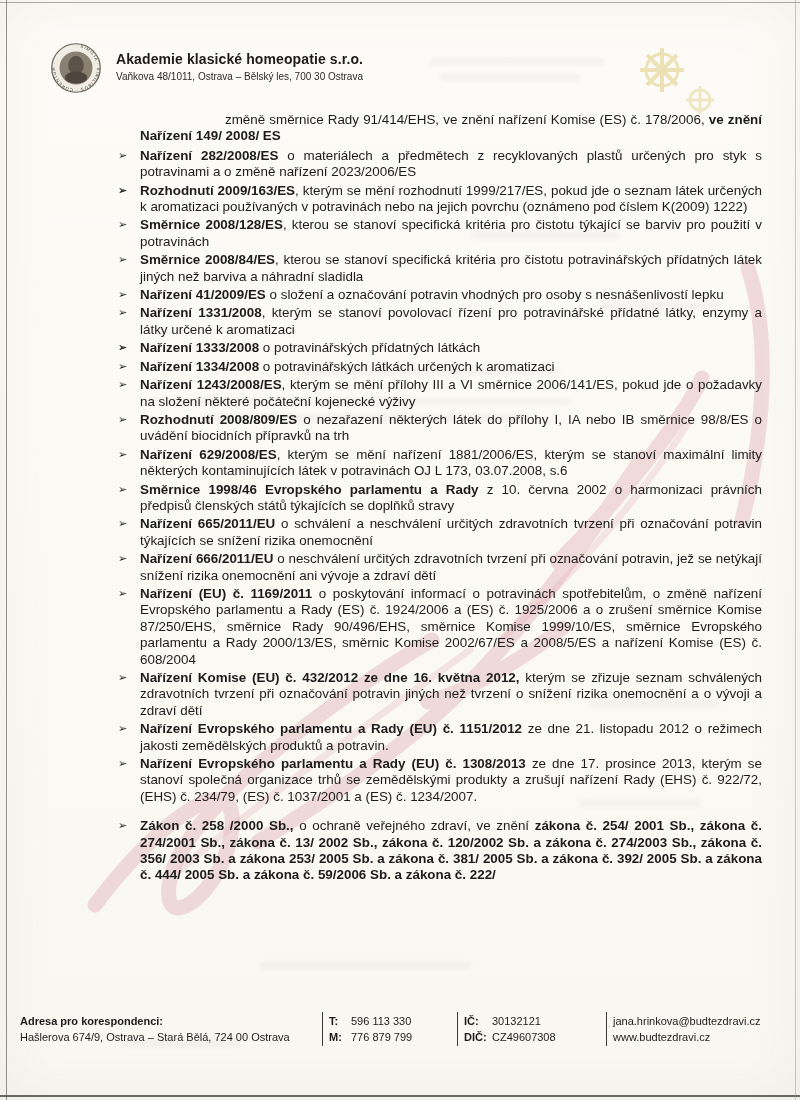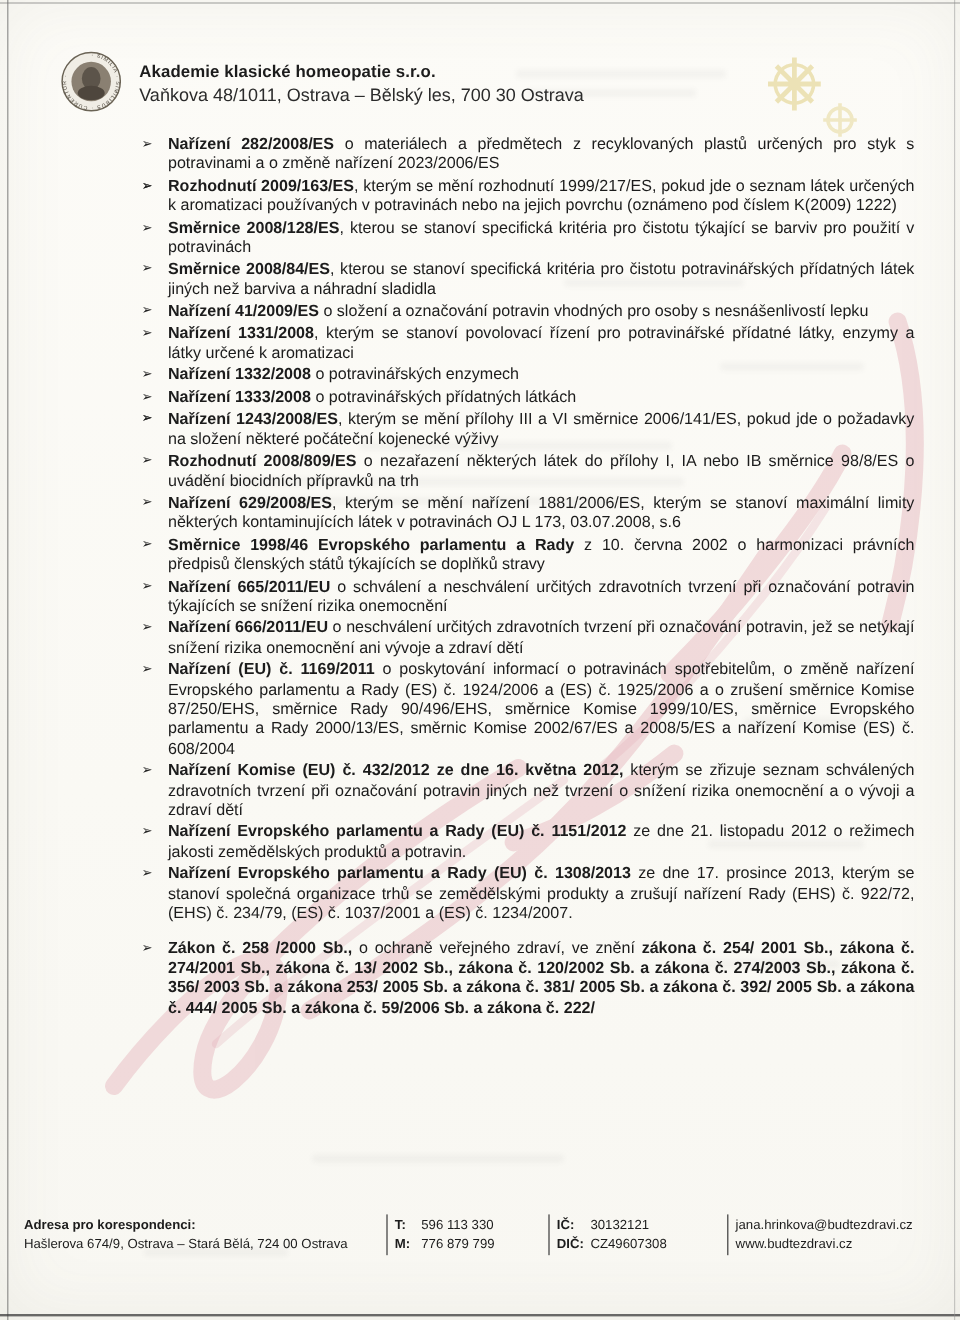--- a/index.html
+++ b/index.html
@@ -12,21 +12,21 @@
   
   .edge-l{position:absolute;left:6px;top:0;bottom:0;width:1px;background:#5a5a5a;opacity:.65;}
   .edge-t{position:absolute;top:2px;left:0;right:0;height:1px;background:#6a6a6a;opacity:.55;}
   .edge-b{position:absolute;bottom:3px;left:0;right:0;height:2px;background:#3a3a3a;opacity:.75;}
   .edge-r{position:absolute;right:4px;top:0;bottom:0;width:1px;background:#8f8f8f;opacity:.45;}
 
   
   .letterhead{position:absolute;left:50px;top:42px;display:flex;gap:14px;align-items:flex-start;}
   .logo{width:52px;height:52px;flex:0 0 auto;}
   .h-company{font-weight:bold;font-size:14px;padding-top:9px;letter-spacing:.1px;}
-  .h-addr{font-size:15px;margin-top:4px;color:#2b2b2b;}
+  .h-addr{font-size:10px;margin-top:4px;color:#2b2b2b;}
 
   
   .content{position:absolute;left:118px;top:112px;width:644px;font-size:13.4px;line-height:16.4px;text-align:justify;}
   .intro{margin:0 0 3px 22px;text-indent:85px;}
   .item{position:relative;padding-left:22px;margin-bottom:2px;}
   .item.gap{margin-top:13px;}
   .bullet{position:absolute;left:0;top:0;font-size:11px;font-family:"DejaVu Sans",sans-serif;color:#222;}
   .bold{font-weight:bold;}
 
   
@@ -113,31 +113,32 @@
         </text>
       </svg>
     </div>
     <div class="htext">
       <div class="h-company">Akademie klasické homeopatie s.r.o.</div>
       <div class="h-addr">Vaňkova 48/1011, Ostrava – Bělský les, 700 30 Ostrava</div>
     </div>
   </header>
 
   <main class="content">
+    <p class="intro"><span>změně směrnice Rady 91/414/EHS, ve znění nařízení Komise (ES) č. 178/2006, </span><span class="bold">ve znění Nařízení 149/ 2008/ ES</span></p>
     <div id="reg-list">
         <div class="item"><span class="bullet">➢</span><span><span class="bold">Nařízení 282/2008/ES</span><span> o materiálech a předmětech z recyklovaných plastů určených pro styk s potravinami a o změně nařízení 2023/2006/ES</span></span></div>
         <div class="item"><span class="bullet">➢</span></div>
         <div class="item"><span class="bullet">➢</span><span><span class="bold">Rozhodnutí 2009/163/ES</span><span>, kterým se mění rozhodnutí 1999/217/ES, pokud jde o seznam látek určených k aromatizaci používaných v potravinách nebo na jejich povrchu (oznámeno pod číslem K(2009) 1222)</span></span></div>
         <div class="item"><span class="bullet">➢</span><span><span class="bold">Směrnice 2008/128/ES</span><span>, kterou se stanoví specifická kritéria pro čistotu týkající se barviv pro použití v potravinách</span></span></div>
         <div class="item"><span class="bullet">➢</span><span><span class="bold">Směrnice 2008/84/ES</span><span>, kterou se stanoví specifická kritéria pro čistotu potravinářských přídatných látek jiných než barviva a náhradní sladidla</span></span></div>
         <div class="item"><span class="bullet">➢</span><span><span class="bold">Nařízení 41/2009/ES</span><span> o složení a označování potravin vhodných pro osoby s nesnášenlivostí lepku</span></span></div>
         <div class="item"><span class="bullet">➢</span><span><span class="bold">Nařízení 1331/2008</span><span>, kterým se stanoví povolovací řízení pro potravinářské přídatné látky, enzymy a látky určené k aromatizaci</span></span></div>
-        <div class="item"><span class="bullet">➢</span><span><span class="bold">Nařízení 1332/2008</span><span> o potravinářských enzymech</span></span></div>
+        <div class="item"><span class="bullet">➢</span></div>
         <div class="item"><span class="bullet">➢</span><span><span class="bold">Nařízení 1333/2008</span><span> o potravinářských přídatných látkách</span></span></div>
-        <div class="item"><span class="bullet">➢</span></div>
+        <div class="item"><span class="bullet">➢</span><span><span class="bold">Nařízení 1334/2008</span><span> o potravinářských látkách určených k aromatizaci</span></span></div>
         <div class="item"><span class="bullet">➢</span><span><span class="bold">Nařízení 1243/2008/ES</span><span>, kterým se mění přílohy III a VI směrnice 2006/141/ES, pokud jde o požadavky na složení některé počáteční kojenecké výživy</span></span></div>
         <div class="item"><span class="bullet">➢</span><span><span class="bold">Rozhodnutí 2008/809/ES</span><span> o nezařazení některých látek do přílohy I, IA nebo IB směrnice 98/8/ES o uvádění biocidních přípravků na trh</span></span></div>
         <div class="item"><span class="bullet">➢</span><span><span class="bold">Nařízení 629/2008/ES</span><span>, kterým se mění nařízení 1881/2006/ES, kterým se stanoví maximální limity některých kontaminujících látek v potravinách OJ L 173, 03.07.2008, s.6</span></span></div>
         <div class="item"><span class="bullet">➢</span><span><span class="bold">Směrnice 1998/46 Evropského parlamentu a Rady</span><span> z 10. června 2002 o harmonizaci právních předpisů členských států týkajících se doplňků stravy</span></span></div>
         <div class="item"><span class="bullet">➢</span><span><span class="bold">Nařízení 665/2011/EU</span><span> o schválení a neschválení určitých zdravotních tvrzení při označování potravin týkajících se snížení rizika onemocnění</span></span></div>
         <div class="item"><span class="bullet">➢</span><span><span class="bold">Nařízení 666/2011/EU</span><span> o neschválení určitých zdravotních tvrzení při označování potravin, jež se netýkají snížení rizika onemocnění ani vývoje a zdraví dětí</span></span></div>
         <div class="item"><span class="bullet">➢</span><span><span class="bold">Nařízení (EU) č. 1169/2011 </span><span> o poskytování informací o potravinách spotřebitelům, o změně nařízení Evropského parlamentu a Rady (ES) č. 1924/2006 a (ES) č. 1925/2006 a o zrušení směrnice Komise 87/250/EHS, směrnice Rady 90/496/EHS, směrnice Komise 1999/10/ES, směrnice Evropského parlamentu a Rady 2000/13/ES, směrnic Komise 2002/67/ES a 2008/5/ES a nařízení Komise (ES) č. 608/2004</span></span></div>
         <div class="item"><span class="bullet">➢</span><span><span class="bold">Nařízení Komise (EU) č. 432/2012  ze dne 16. května 2012,</span><span> kterým se zřizuje seznam schválených zdravotních tvrzení při označování potravin jiných než tvrzení o snížení rizika onemocnění a o vývoji a zdraví dětí</span></span></div>
         <div class="item"><span class="bullet">➢</span><span><span class="bold">Nařízení Evropského parlamentu a Rady (EU) č. 1151/2012</span><span> ze dne 21. listopadu 2012 o režimech jakosti zemědělských produktů a potravin.</span></span></div>
         <div class="item"><span class="bullet">➢</span><span><span class="bold">Nařízení Evropského parlamentu a Rady (EU) č. 1308/2013</span><span> ze dne 17. prosince 2013, kterým se stanoví společná organizace trhů se zemědělskými produkty a zrušují nařízení Rady (EHS) č. 922/72, (EHS) č. 234/79, (ES) č. 1037/2001 a (ES) č. 1234/2007.</span></span></div>

